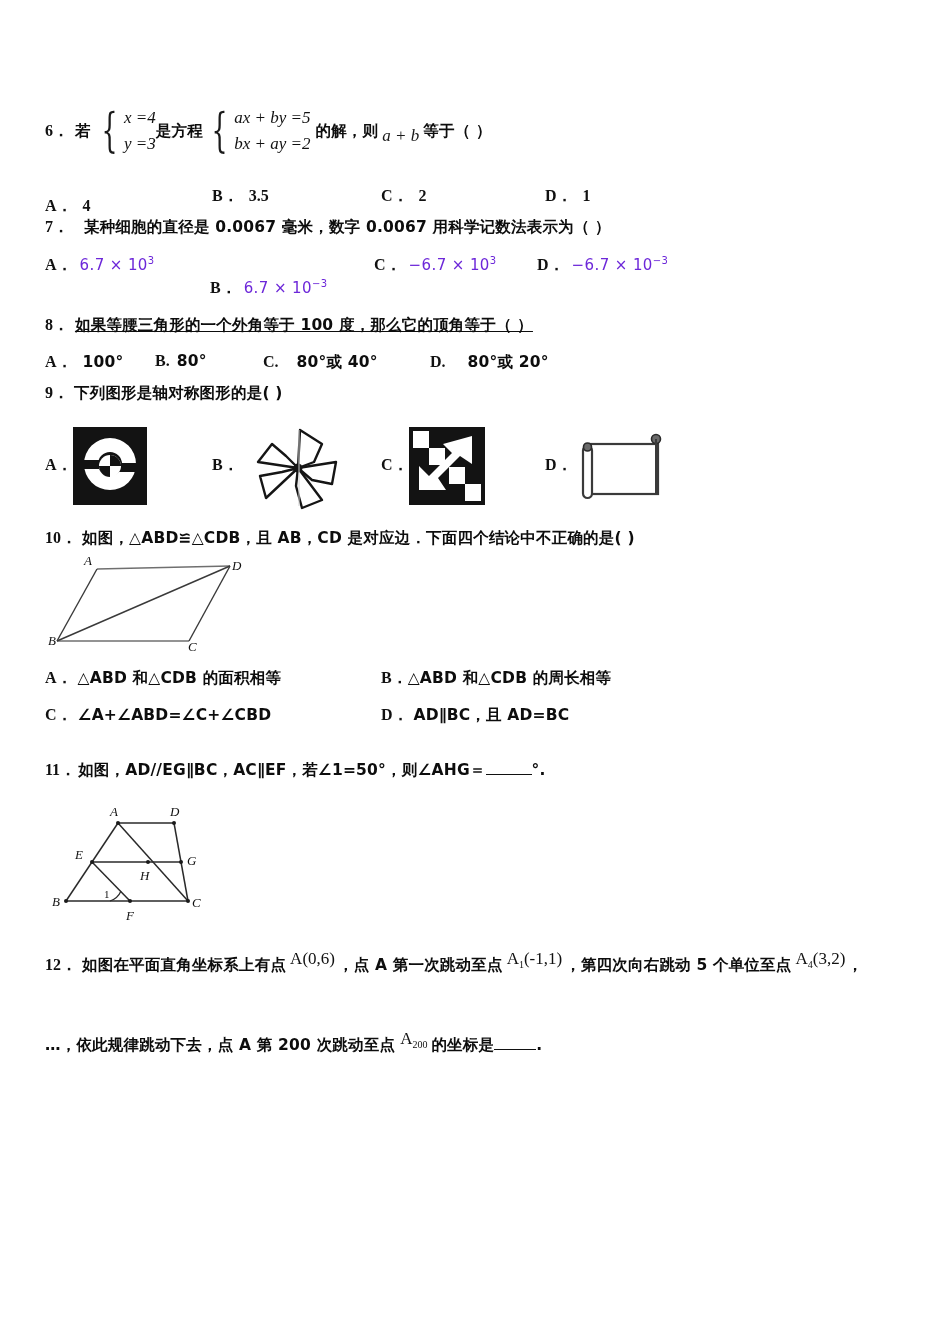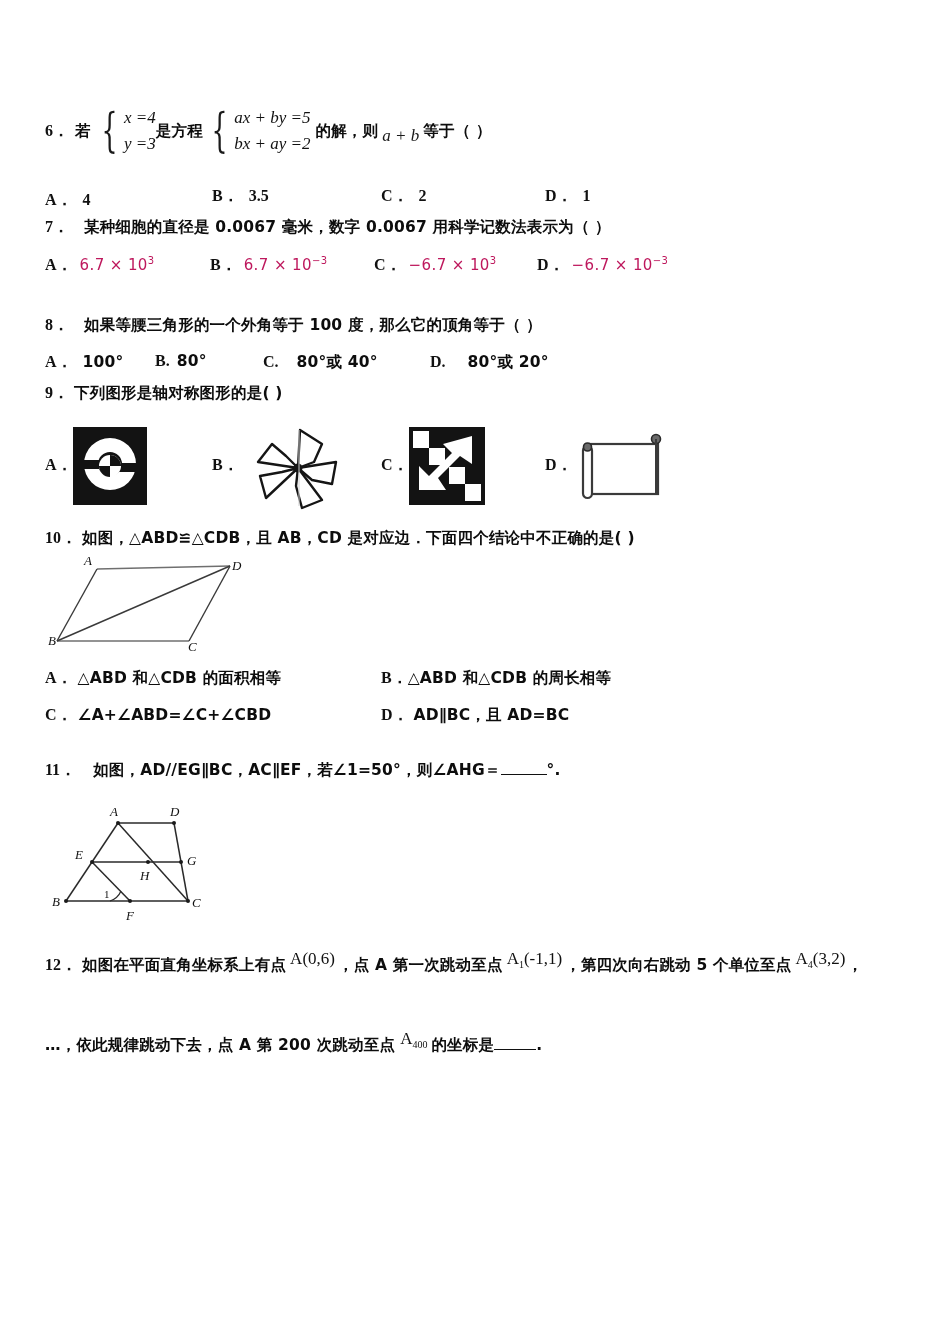--- a/index.html
+++ b/index.html
@@ -63,21 +63,21 @@
     font-style: italic;
     font-size: 17px;
     line-height: 26px;
     white-space: nowrap;
   }
 
   
   .sci {
     font-family: "DejaVu Sans", "Liberation Sans", sans-serif;
     font-size: 15px;
-    color: #be185d;
+    color: #6d28d9;
     letter-spacing: 0.4px;
   }
   .sci sup { font-size: 10px; }
 
   
   .fillblank {
     display: inline-block;
     border-bottom: 1.6px solid #111;
     width: 46px;
     height: 13px;
@@ -125,21 +125,21 @@
           <div>bx + ay =2</div>
         </span>
       </span>
 
       <span class="cn" style="margin-left:5px;">的解，则</span>
       <span class="mathi lowered" style="margin-left:4px;">a + b</span>
       <span class="cn" style="margin-left:4px;">等于（    ）</span>
     </div>
   </div>
 
-  <div class="blk" style="left:45px; top:190px;text-align:center;">
+  <div class="blk" style="left:45px; top:196px;text-align:center;">
     <span class="opt-letter">A．</span>
     <span class="opt-letter" style="margin-left:6px;">4</span>
   </div>
   <div class="blk" style="left:212px; top:186px;">
     <span class="opt-letter">B．</span>
     <span class="opt-letter" style="margin-left:6px;">3.5</span>
   </div>
   <div class="blk" style="left:381px; top:186px;">
     <span class="opt-letter">C．</span>
     <span class="opt-letter" style="margin-left:6px;">2</span>
@@ -153,34 +153,34 @@
     <span class="qnum">7．</span>
     <span class="cn" style="margin-left:15px;">某种细胞的直径是 0.0067 毫米，数字 0.0067 用科学记数法表示为（     ）</span>
   </div>
 
   <div class="blk row" style="left:45px; top:255px; align-items:baseline;">
     <span class="opt-letter">A．</span>
     <span class="sci" style="margin-left:7px;"><span>6.7 × 10</span><sup>3</sup></span>
   </div>
   <div class="blk row" style="left:210px; top:255px; align-items:baseline;">
     <span class="opt-letter">B．</span>
-    <span class="sci" style="margin-left:7px;"><span>6.7 × 10</span><sup>−3</sup></span>
+    <span class="sci" style="margin-left:7px;margin-top:23px;"><span>6.7 × 10</span><sup>−3</sup></span>
   </div>
   <div class="blk row" style="left:374px; top:255px; align-items:baseline;">
     <span class="opt-letter">C．</span>
     <span class="sci" style="margin-left:7px;"><span>−6.7 × 10</span><sup>3</sup></span>
   </div>
   <div class="blk row" style="left:537px; top:255px; align-items:baseline;">
     <span class="opt-letter">D．</span>
     <span class="sci" style="margin-left:7px;"><span>−6.7 × 10</span><sup>−3</sup></span>
   </div>
 
   <div class="blk row" style="left:45px; top:315px;">
     <span class="qnum">8．</span>
-    <span class="cn" style="margin-left:15px;">如果等腰三角形的一个外角等于 100 度，那么它的顶角等于（     ）</span>
+    <span class="cn" style="margin-left:6px;text-decoration:underline;">如果等腰三角形的一个外角等于 100 度，那么它的顶角等于（     ）</span>
   </div>
 
   <div class="blk row" style="left:45px; top:352px;">
     <span class="opt-letter">A．</span>
     <span class="cn" style="margin-left:10px;">100°</span>
   </div>
   <div class="blk row" style="left:155px; top:352px;">
     <span class="opt-letter">B.</span>
     <span class="cn" style="margin-left:7px;">80°</span>
   </div>
@@ -296,21 +296,21 @@
     <span class="cn" style="margin-left:5px;">∠A+∠ABD=∠C+∠CBD</span>
   </div>
   <div class="blk row" style="left:381px; top:705px;">
     <span class="opt-letter">D．</span>
     <span class="cn" style="margin-left:5px;">AD∥BC，且 AD=BC</span>
   </div>
 
 
   <div class="blk row" style="left:45px; top:760px; align-items:baseline;">
     <span class="qnum">11．</span>
-    <span class="cn" style="margin-left:17px;">如图，AD//EG∥BC，AC∥EF，若∠1=50°，则∠AHG＝</span>
+    <span class="cn" style="margin-left:2px;">如图，AD//EG∥BC，AC∥EF，若∠1=50°，则∠AHG＝</span>
     <span class="fillblank"></span>
     <span class="cn">°.</span>
   </div>
 
   <div class="blk" style="left:48px; top:795px;">
     <svg width="200" height="135" viewBox="0 0 200 135">
       <g stroke="#2a2a2a" stroke-width="1.5" fill="none">
 
         <line x1="18" y1="106" x2="140" y2="106"></line>
         <line x1="70" y1="28" x2="126" y2="28"></line>
@@ -354,19 +354,19 @@
     <span class="subpt raised" style="margin-left:4px;"><span>A</span><span>(0,6)</span></span>
     <span class="cn" style="margin-left:3px;">，点 A 第一次跳动至点</span>
     <span class="subpt raised" style="margin-left:4px;"><span>A</span><sub>1</sub><span>(-1,1)</span></span>
     <span class="cn" style="margin-left:3px;">，第四次向右跳动 5 个单位至点</span>
     <span class="subpt raised" style="margin-left:4px;"><span>A</span><sub>4</sub><span>(3,2)</span></span>
     <span class="cn" style="margin-left:2px;">，</span>
   </div>
 
   <div class="blk row" style="left:45px; top:1035px; align-items:baseline;">
     <span class="cn">…，依此规律跳动下去，点 A 第 200 次跳动至点</span>
-    <span class="subpt raised" style="margin-left:5px;"><span>A</span><sub>400</sub></span>
+    <span class="subpt raised" style="margin-left:5px;"><span>A</span><sub>200</sub></span>
     <span class="cn" style="margin-left:4px;">的坐标是</span>
     <span class="fillblank short"></span>
     <span class="cn">.</span>
   </div>
 
 </div>
 
 </body></html>

